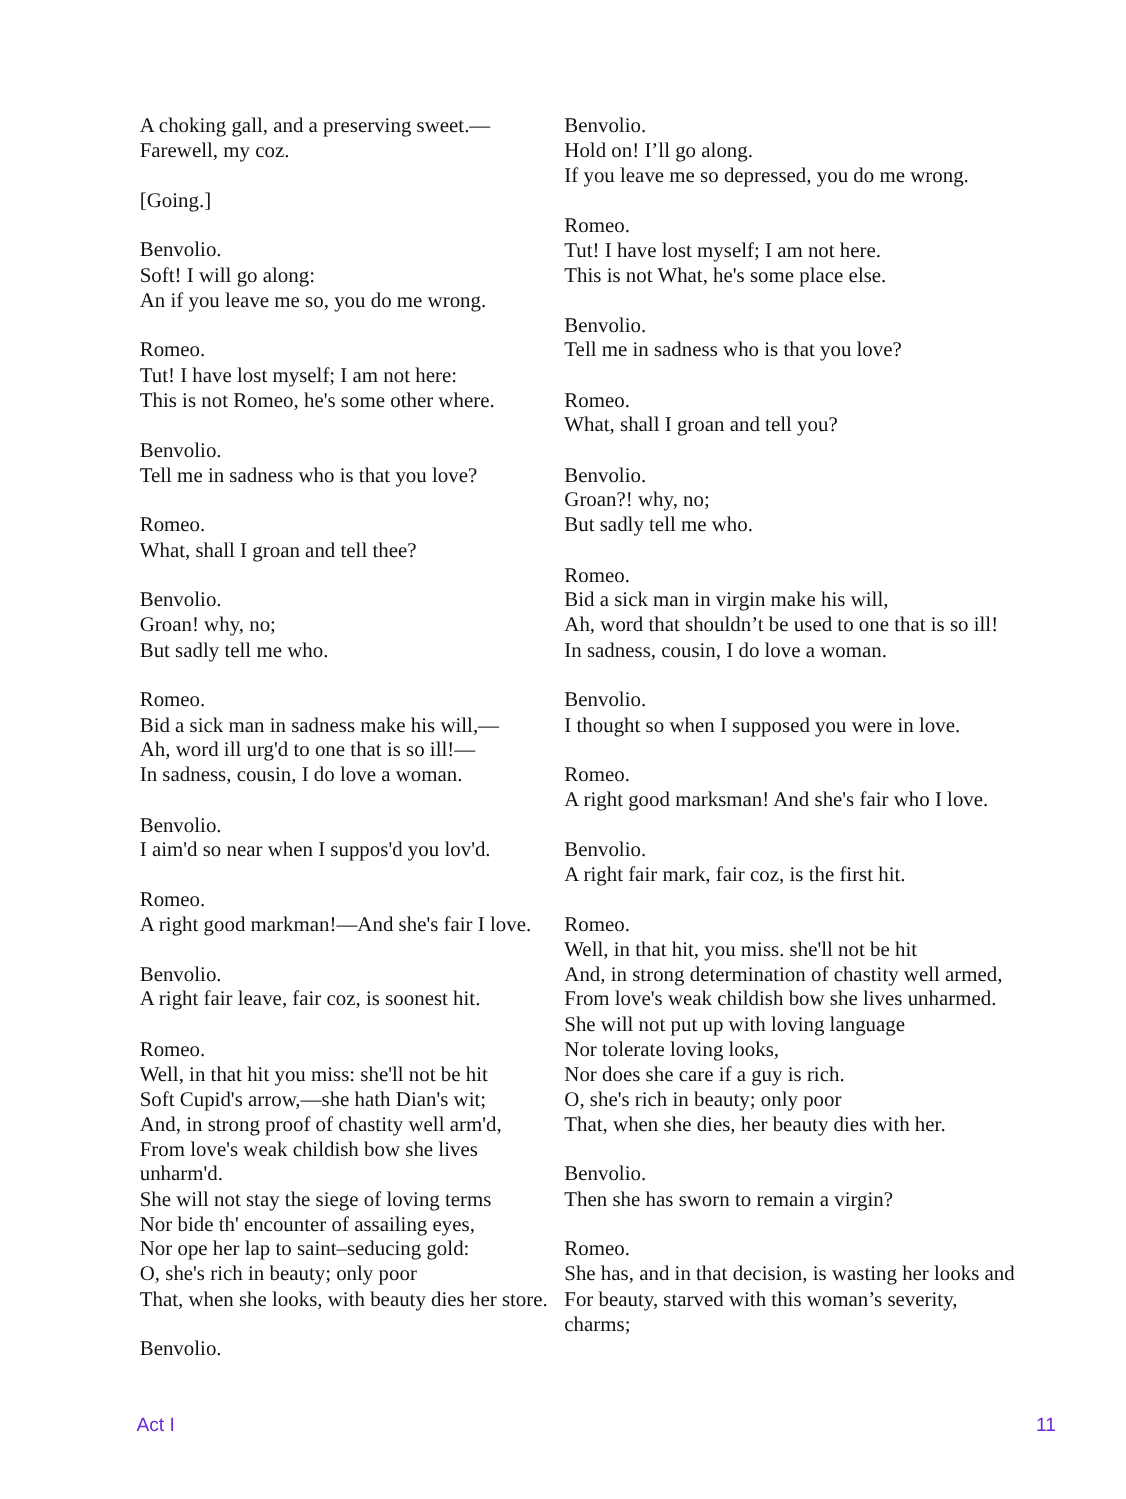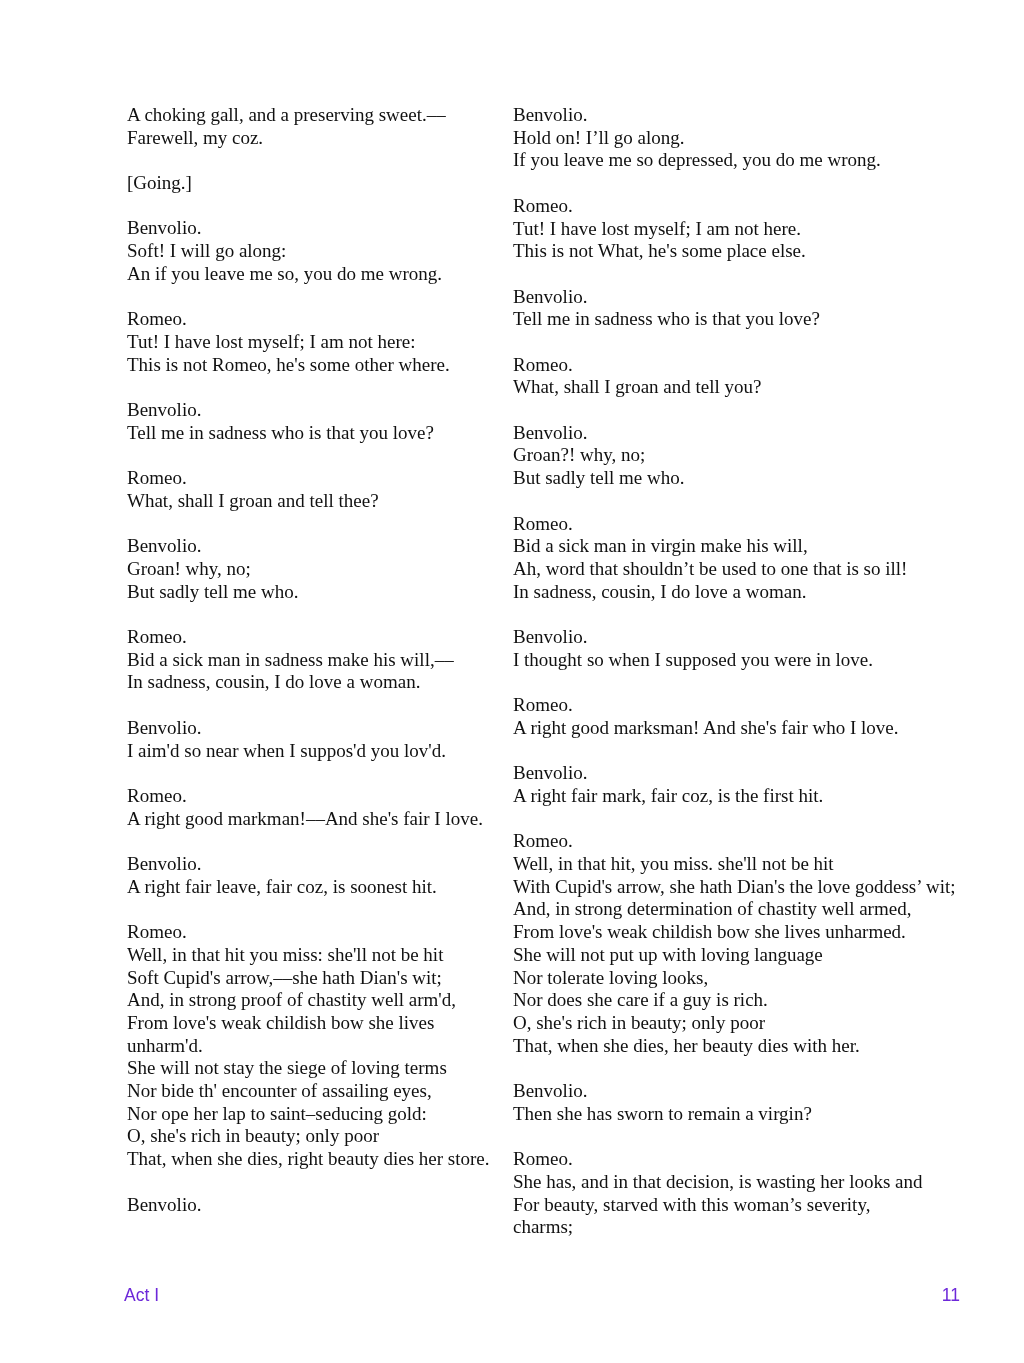--- a/index.html
+++ b/index.html
@@ -57,20 +57,21 @@
       <span class="line">What, shall I groan and tell thee?</span>
     </div>
     <div class="block">
       <span class="line">Benvolio.</span>
       <span class="line">Groan! why, no;</span>
       <span class="line">But sadly tell me who.</span>
     </div>
     <div class="block">
       <span class="line">Romeo.</span>
       <span class="line">Bid a sick man in sadness make his will,––</span>
+      <span class="line">Ah, word ill urg'd to one that is so ill!––</span>
       <span class="line">In sadness, cousin, I do love a woman.</span>
     </div>
     <div class="block">
       <span class="line">Benvolio.</span>
       <span class="line">I aim'd so near when I suppos'd you lov'd.</span>
     </div>
     <div class="block">
       <span class="line">Romeo.</span>
       <span class="line">A right good markman!––And she's fair I love.</span>
     </div>
@@ -82,21 +83,21 @@
       <span class="line">Romeo.</span>
       <span class="line">Well, in that hit you miss: she'll not be hit</span>
       <span class="line">Soft Cupid's arrow,––she hath Dian's wit;</span>
       <span class="line">And, in strong proof of chastity well arm'd,</span>
       <span class="line">From love's weak childish bow she lives</span>
       <span class="line">unharm'd.</span>
       <span class="line">She will not stay the siege of loving terms</span>
       <span class="line">Nor bide th' encounter of assailing eyes,</span>
       <span class="line">Nor ope her lap to saint–seducing gold:</span>
       <span class="line">O, she's rich in beauty; only poor</span>
-      <span class="line">That, when she dies, right beauty dies her store.</span>
+      <span class="line">That, when she looks, with beauty dies her store.</span>
     </div>
     <div class="block">
       <span class="line">Benvolio.</span>
     </div>
   </div>
 <div class="col col-right" id="right-col">
     <div class="block">
       <span class="line">Benvolio.</span>
       <span class="line">Hold on! I’ll go along.</span>
       <span class="line">If you leave me so depressed, you do me wrong.</span>
@@ -133,21 +134,20 @@
       <span class="line">Romeo.</span>
       <span class="line">A right good marksman! And she's fair who I love.</span>
     </div>
     <div class="block">
       <span class="line">Benvolio.</span>
       <span class="line">A right fair mark, fair coz, is the first hit.</span>
     </div>
     <div class="block">
       <span class="line">Romeo.</span>
       <span class="line">Well, in that hit, you miss. she'll not be hit</span>
-      <span class="line">With Cupid's arrow, she hath Dian's the love goddess’ wit;</span>
       <span class="line">And, in strong determination of chastity well armed,</span>
       <span class="line">From love's weak childish bow she lives unharmed.</span>
       <span class="line">She will not put up with loving language</span>
       <span class="line">Nor tolerate loving looks,</span>
       <span class="line">Nor does she care if a guy is rich.</span>
       <span class="line">O, she's rich in beauty; only poor</span>
       <span class="line">That, when she dies, her beauty dies with her.</span>
     </div>
     <div class="block">
       <span class="line">Benvolio.</span>

